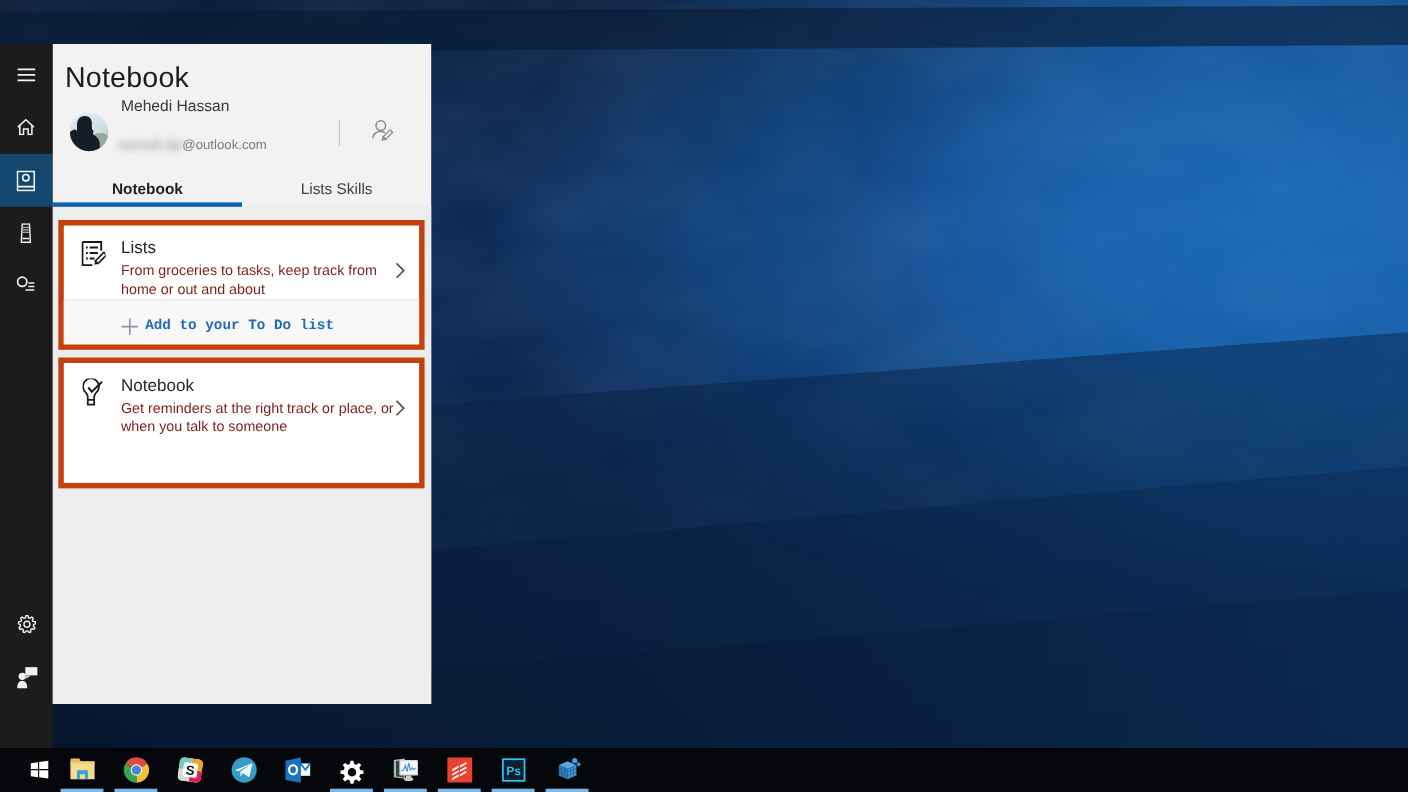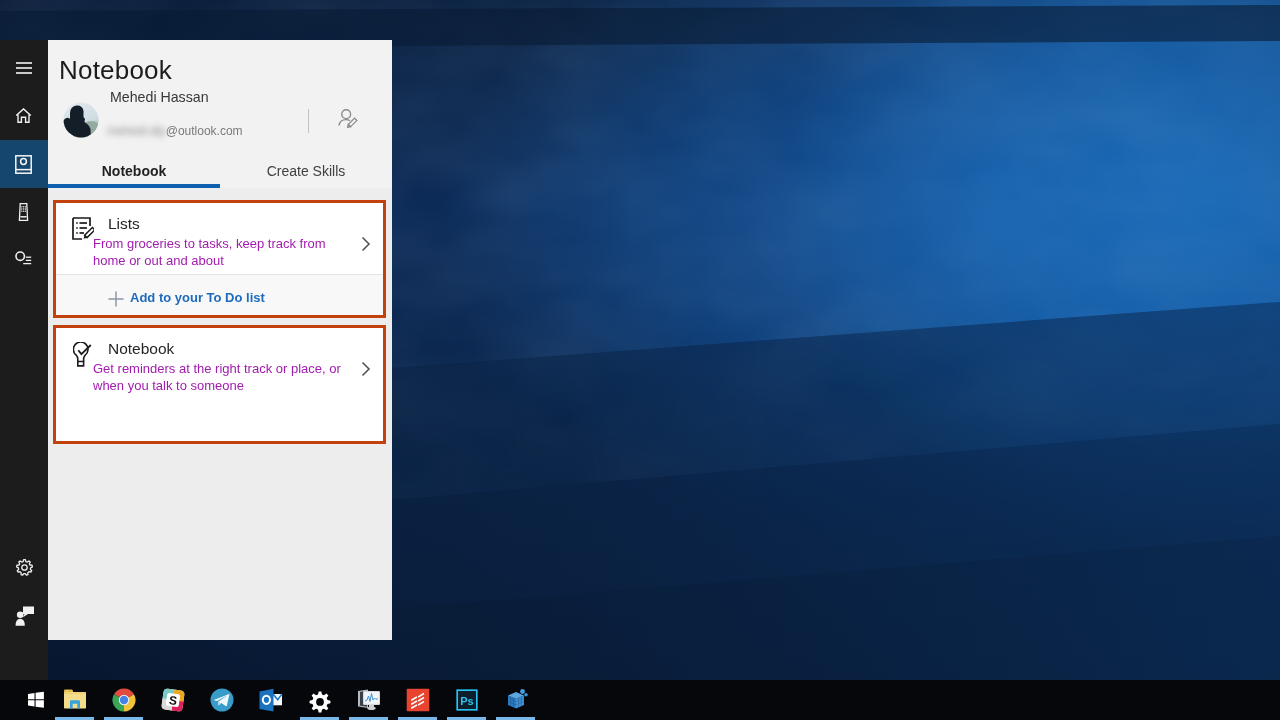--- a/index.html
+++ b/index.html
@@ -5,27 +5,27 @@
   * { margin:0; padding:0; box-sizing:border-box; }
   html,body { width:1280px; height:720px; overflow:hidden; font-family:"Liberation Sans", sans-serif; }
   .abs { position:absolute; }
   #stage { position:relative; width:1280px; height:720px; background:#000; }
   #wall { left:0; top:0; }
   #sidebar { left:0; top:40px; width:48px; height:640px; background:#1c1c1c; }
   #sel { left:0; top:100px; width:48px; height:48px; background:#14466e; }
   #panel { left:48px; top:40px; width:344px; height:600px; background:#f2f2f2; }
   #title { left:11px; top:15px; font-size:26px; color:#1c1c1c; letter-spacing:0.2px;}
   #content { left:0px; top:148px; width:344px; height:452px; background:#ededed; }
-  .card { position:absolute; left:5px; width:333px; background:#ffffff; border:3px solid #c2410c; }
+  .card { position:absolute; left:5px; width:333px; background:#ffffff; border:5px solid #c2410c; }
   #card1 { top:160px; height:118px; }
   #card2 { top:285px; height:119px; }
   .cardtitle { position:absolute; left:52px; top:12px; font-size:15.5px; color:#262626; }
-  .carddesc { position:absolute; left:37px; top:32px; font-size:13px; line-height:17.3px; color:#a21caf; width:250px; }
+  .carddesc { position:absolute; left:52px; top:32px; font-size:13px; line-height:17.3px; color:#7f1d1d; width:250px; }
   .chev { position:absolute; right:11px; top:33px; }
-  .action { position:absolute; left:0; bottom:0; width:100%; height:41px; background:#f8f8f8; border-top:1px solid #e4e4e4; }
+  .action { position:absolute; left:0; bottom:0; width:100%; height:41px; background:#f8f8f8; border-top:1px solid #e4e4e4;font-family:Liberation Mono, monospace; }
   .plus { position:absolute; left:52px; top:16px; width:16px; height:16px; }
   .actiontext { position:absolute; left:74px; top:15px; font-size:13px; font-weight:bold; color:#1e6bbd; }
   #profile-name { left:62px; top:49px; font-size:14.2px; color:#383838; }
   #profile-email { left:59px; top:84px; font-size:12px; color:#7a7a7a;text-align:center; }
   #pdivider { left:260px; top:69px; width:1px; height:24px; background:#c3c3c3; }
   .tab { position:absolute; top:123px; font-size:14px; color:#404040; }
   #tab1 { left:0px; width:172px; text-align:center; font-weight:bold; color:#1f1f1f; }
   #tab2 { left:172px; width:172px; text-align:center; }
   #tabline { left:0; top:144px; width:172px; height:4px; background:#0e60ae; }
   #searchbar { left:48px; top:640px; width:344px; height:40px; background:#3b3b3b; }
@@ -176,21 +176,21 @@
     <svg class="abs" style="left:290px;top:69px" width="20" height="21" viewBox="0 0 20 21">
       <circle cx="8.2" cy="5.2" r="4.4" fill="none" stroke="#8a8a8a" stroke-width="1.4"></circle>
       <path d="M1 16.5 Q1.8 10.6 8 10.6 Q10.5 10.6 12 11.8" fill="none" stroke="#8a8a8a" stroke-width="1.4"></path>
       <g transform="rotate(45 13.5 14.5)">
         <rect x="11.9" y="8.5" width="3.2" height="9.0" fill="none" stroke="#8a8a8a" stroke-width="1.2"></rect>
         <path d="M11.9 17.5 L13.5 20 L15.1 17.5 Z" fill="none" stroke="#8a8a8a" stroke-width="1.2"></path>
       </g>
     </svg>
 
     <div id="tab1" class="tab abs">Notebook</div>
-    <div id="tab2" class="tab abs">Create Skills</div>
+    <div id="tab2" class="tab abs">Lists Skills</div>
     <div id="tabline" class="abs"></div>
 
     <div id="card1" class="card">
       <svg class="abs" style="left:16px;top:14px" width="22" height="25" viewBox="0 0 22 25">
         <path d="M1 1 L18 1 L18 9 M1 1 L1 22 L10 22" fill="none" stroke="#1a1a1a" stroke-width="1.7"></path>
         <g stroke="#1a1a1a" stroke-width="1.7">
           <line x1="4.2" y1="6" x2="5.8" y2="6"></line>
             <line x1="7.5" y1="6" x2="15" y2="6"></line>
           <line x1="4.2" y1="11" x2="5.8" y2="11"></line>
             <line x1="7.5" y1="11" x2="15" y2="11"></line>

